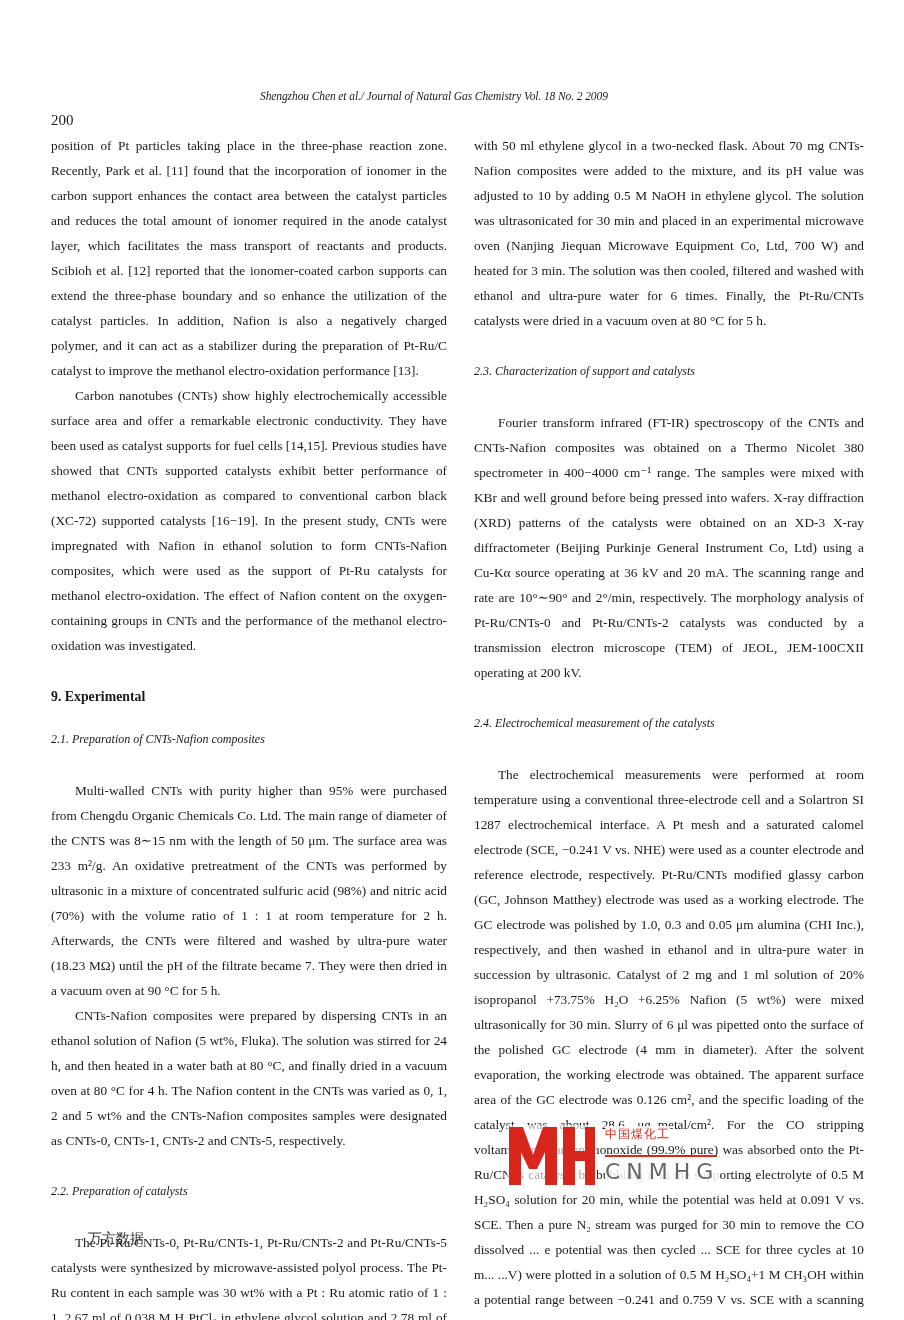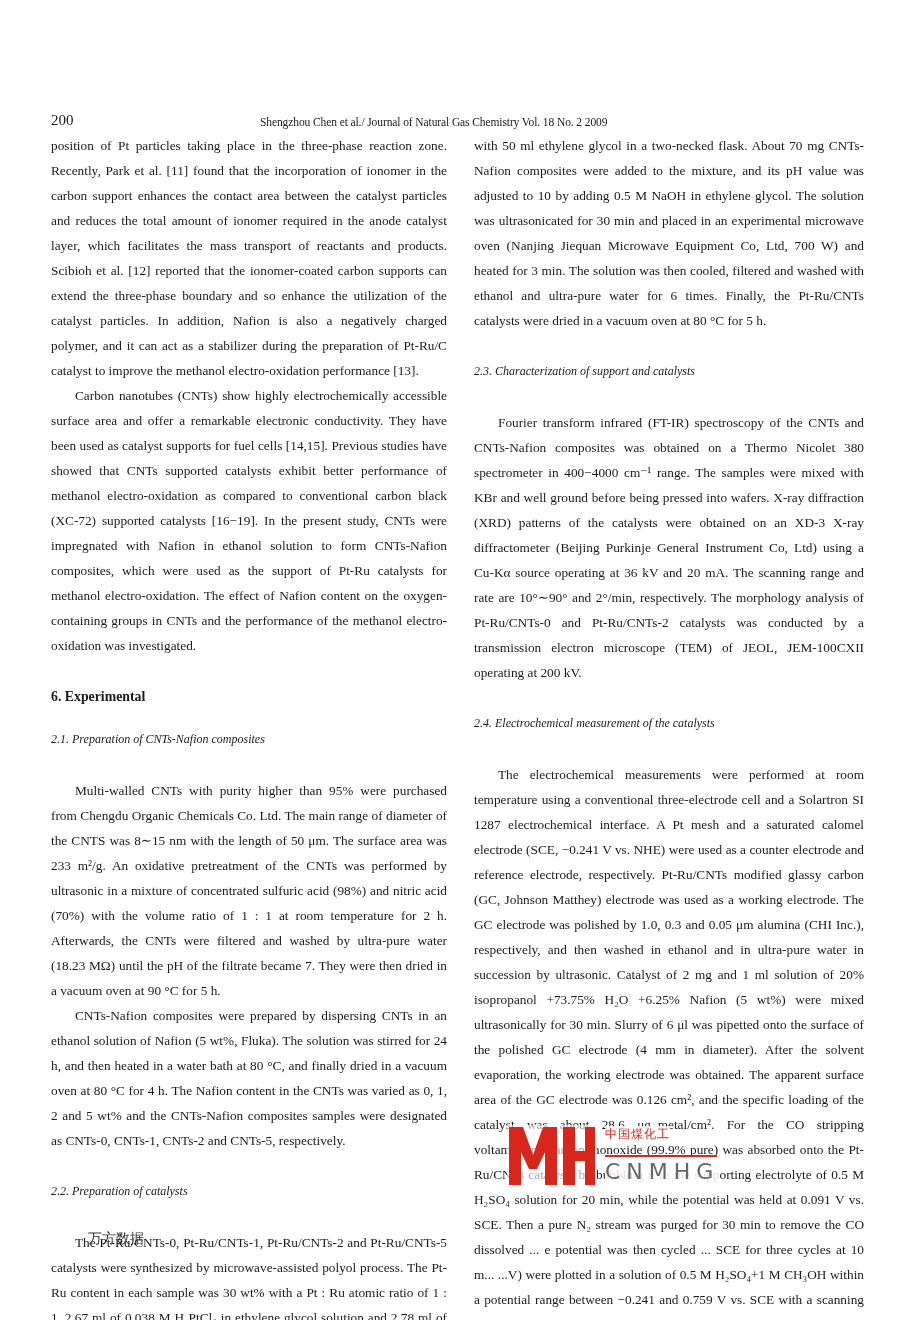--- a/index.html
+++ b/index.html
@@ -1,18 +1,18 @@
 <!DOCTYPE html>
 <html><head>
 <meta charset="utf-8">
 <style>
   html, body { margin: 0; padding: 0; background: #ffffff; }
   body { width: 904px; height: 1320px; position: relative; overflow: hidden; color: #1a1a1a; font-family: "Liberation Serif", "DejaVu Serif", serif; }
   .page-number { position: absolute; left: 51px; top: 88px; font-size: 15px; margin-top: 24px; }
-  .running-head { position: absolute; left: 260px; top: 90px; width: 500px; font-size: 11.5px; letter-spacing: -0.1px; margin-top: 26px; }
+  .running-head { position: absolute; left: 260px; top: 90px; width: 500px; font-size: 11.5px; font-style: italic; letter-spacing: -0.1px; }
   .col { position: absolute; top: 133px; width: 396px; font-size: 13.3px; line-height: 25px; text-align: justify; }
   .col-left { left: 51px; }
   .col-right { left: 474px; width: 390px; }
   .col p { margin: 0; }
   .indent { text-indent: 24px; }
   .section-title { font-weight: bold; font-size: 13.8px; margin: 0; }
   .subsection-title { font-style: italic; font-size: 12px; margin: 0; }
   .gap-m { height: 18px; }
   .gap-l { height: 26px; }
   .footer-mark { position: absolute; left: 88px; top: 1230px; font-family: "DejaVu Sans", sans-serif; font-size: 14px; color: #333; }
@@ -25,21 +25,21 @@
 </head>
 <body>
 
 <div class="page-number">200</div>
 <div class="running-head">Shengzhou Chen et al./ Journal of Natural Gas Chemistry Vol. 18 No. 2  2009</div>
 
 <div class="col col-left">
   <p>position of Pt particles taking place in the three-phase reaction zone. Recently, Park et al. [11] found that the incorporation of ionomer in the carbon support enhances the contact area between the catalyst particles and reduces the total amount of ionomer required in the anode catalyst layer, which facilitates the mass transport of reactants and products. Scibioh et al. [12] reported that the ionomer-coated carbon supports can extend the three-phase boundary and so enhance the utilization of the catalyst particles. In addition, Nafion is also a negatively charged polymer, and it can act as a stabilizer during the preparation of Pt-Ru/C catalyst to improve the methanol electro-oxidation performance [13].</p>
   <p class="indent">Carbon nanotubes (CNTs) show highly electrochemically accessible surface area and offer a remarkable electronic conductivity. They have been used as catalyst supports for fuel cells [14,15]. Previous studies have showed that CNTs supported catalysts exhibit better performance of methanol electro-oxidation as compared to conventional carbon black (XC-72) supported catalysts [16−19]. In the present study, CNTs were impregnated with Nafion in ethanol solution to form CNTs-Nafion composites, which were used as the support of Pt-Ru catalysts for methanol electro-oxidation. The effect of Nafion content on the oxygen-containing groups in CNTs and the performance of the methanol electro-oxidation was investigated.</p>
   <div class="gap-l"></div>
-  <p class="section-title">6. Experimental</p>
+  <p class="section-title">9. Experimental</p>
   <div class="gap-m"></div>
   <p class="subsection-title">2.1. Preparation of CNTs-Nafion composites</p>
   <div class="gap-l"></div>
   <p class="indent">Multi-walled CNTs with purity higher than 95% were purchased from Chengdu Organic Chemicals Co. Ltd. The main range of diameter of the CNTS was 8∼15 nm with the length of 50 μm. The surface area was 233 m²/g. An oxidative pretreatment of the CNTs was performed by ultrasonic in a mixture of concentrated sulfuric acid (98%) and nitric acid (70%) with the volume ratio of 1 : 1 at room temperature for 2 h. Afterwards, the CNTs were filtered and washed by ultra-pure water (18.23 MΩ) until the pH of the filtrate became 7. They were then dried in a vacuum oven at 90 °C for 5 h.</p>
   <p class="indent">CNTs-Nafion composites were prepared by dispersing CNTs in an ethanol solution of Nafion (5 wt%, Fluka). The solution was stirred for 24 h, and then heated in a water bath at 80 °C, and finally dried in a vacuum oven at 80 °C for 4 h. The Nafion content in the CNTs was varied as 0, 1, 2 and 5 wt% and the CNTs-Nafion composites samples were designated as CNTs-0, CNTs-1, CNTs-2 and CNTs-5, respectively.</p>
   <div class="gap-l"></div>
   <p class="subsection-title">2.2. Preparation of catalysts</p>
   <div class="gap-l"></div>
   <p class="indent">The Pt-Ru/CNTs-0, Pt-Ru/CNTs-1, Pt-Ru/CNTs-2 and Pt-Ru/CNTs-5 catalysts were synthesized by microwave-assisted polyol process. The Pt-Ru content in each sample was 30 wt% with a Pt : Ru atomic ratio of 1 : 1.  2.67 ml of 0.038 M H₂PtCl₆ in ethylene glycol solution and 2.78 ml of 0.036 M RuCl₃ in ethylene glycol solution were mixed</p>
 </div>

